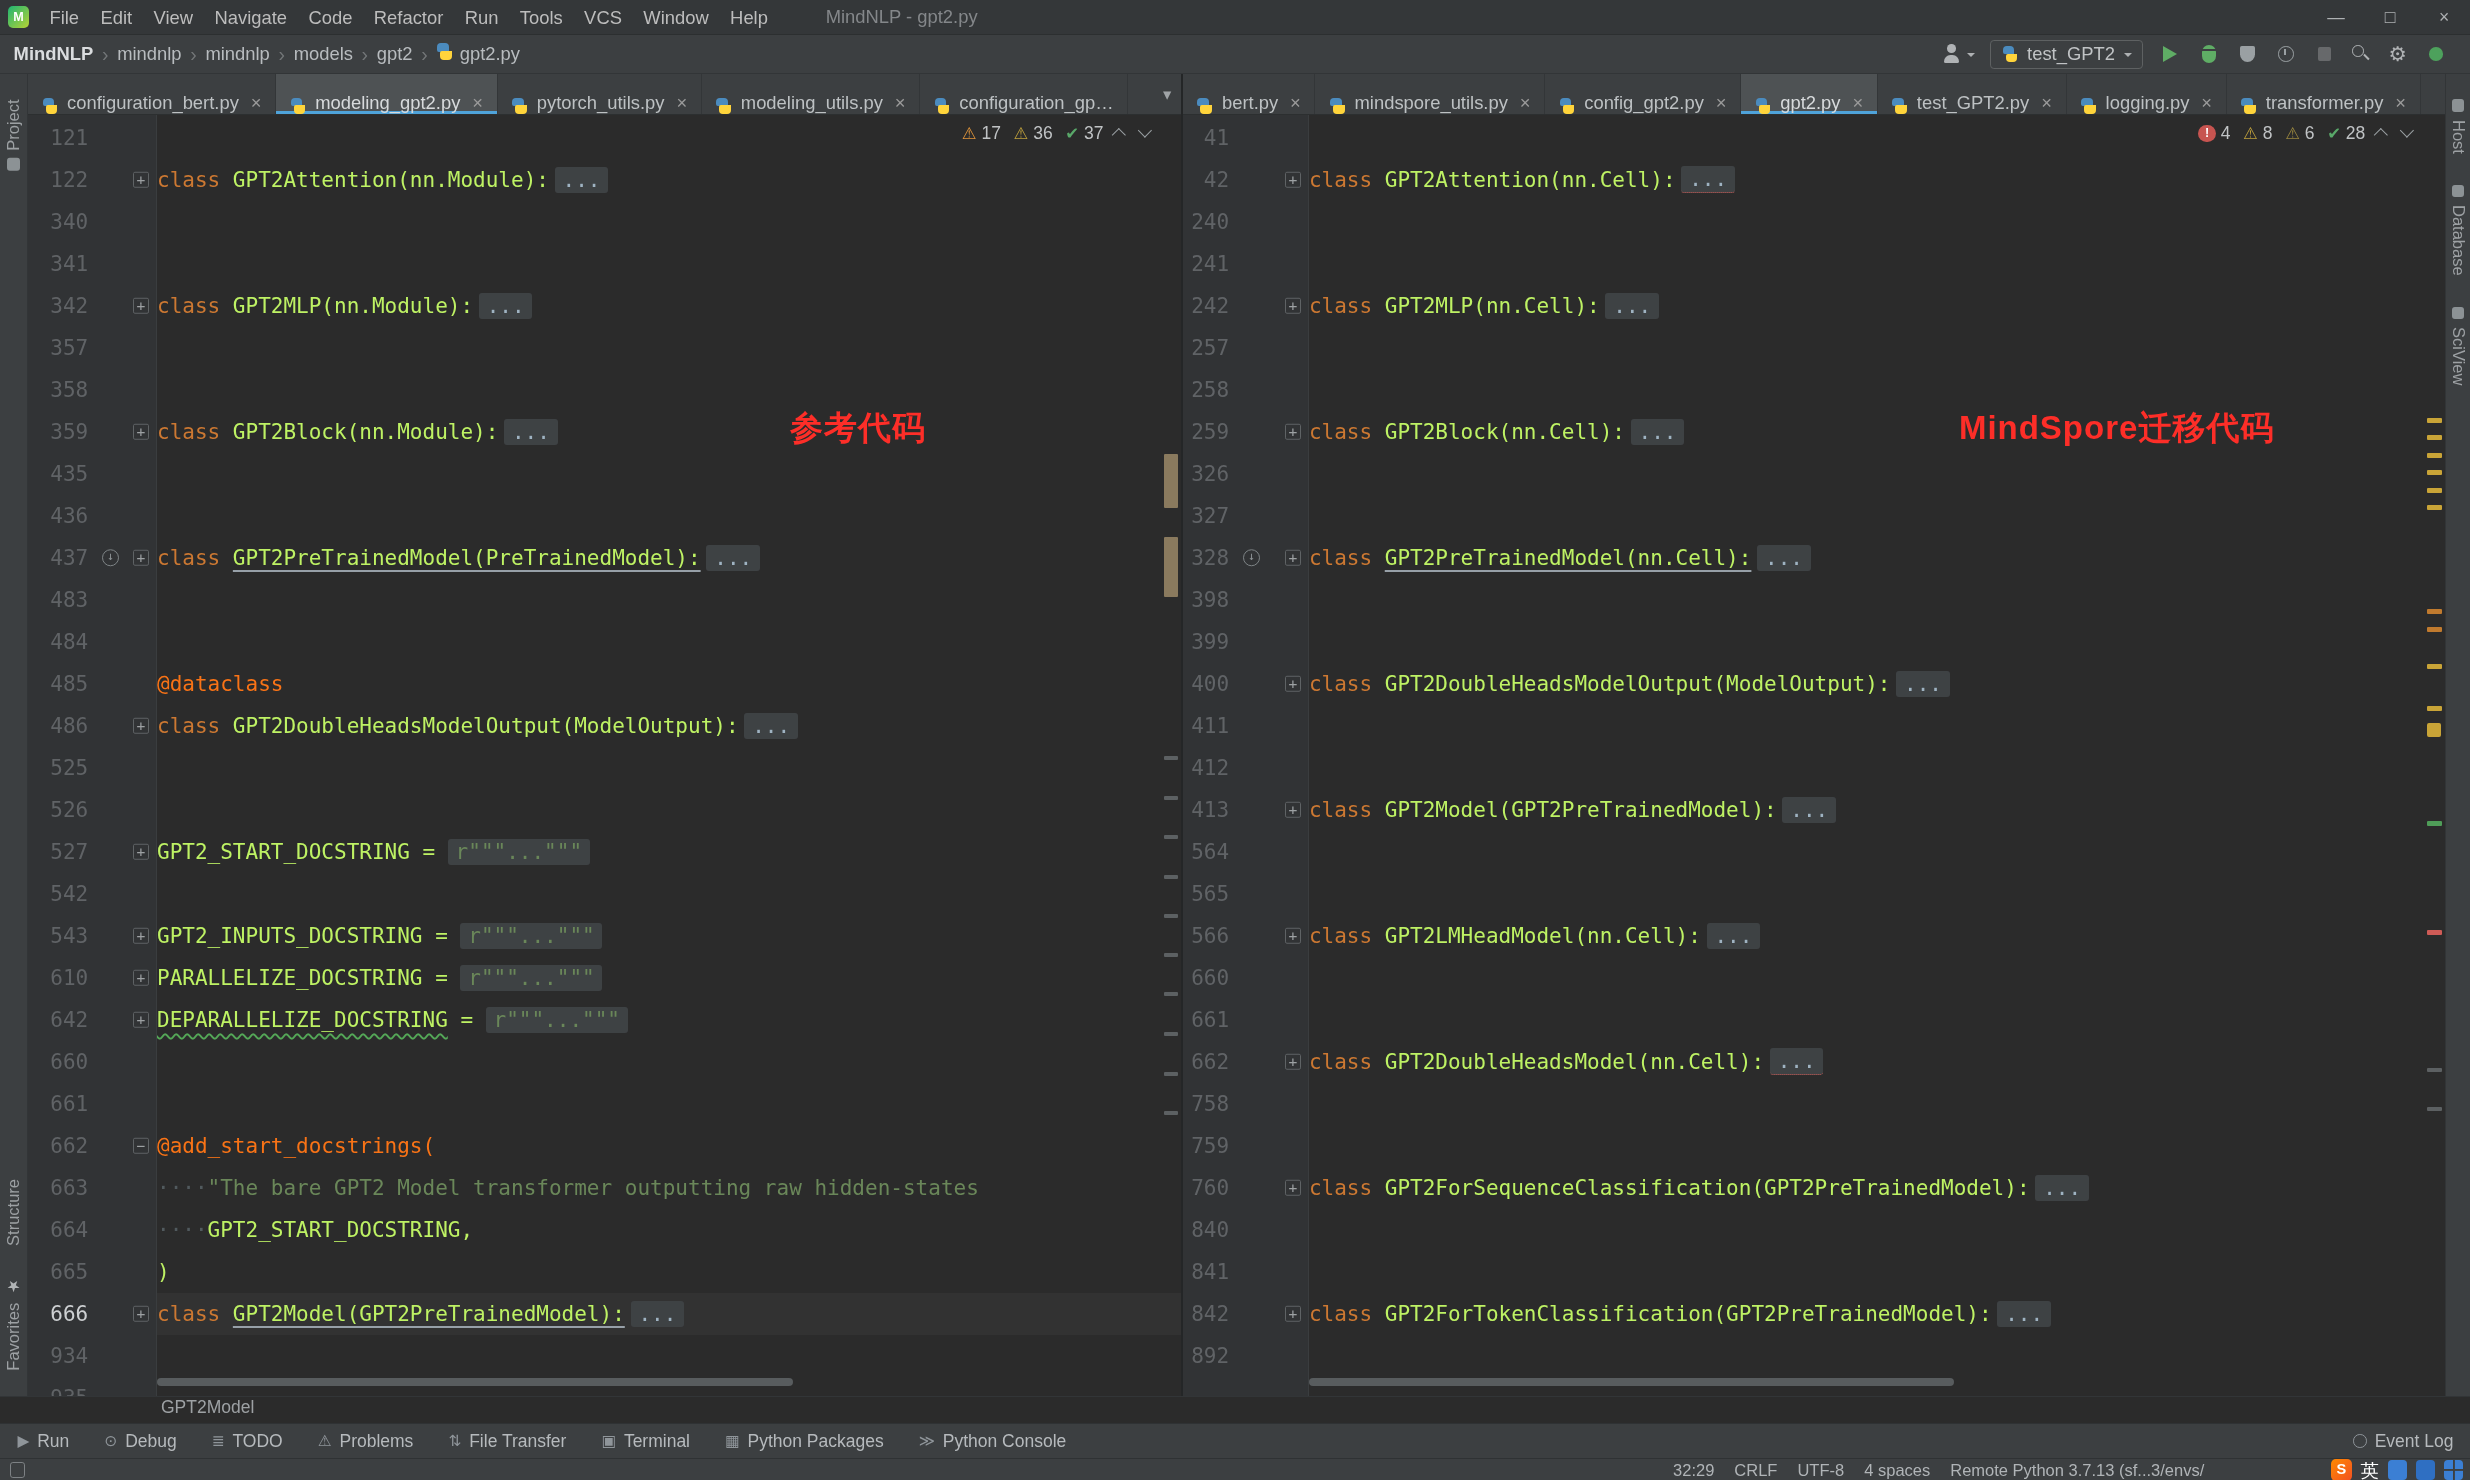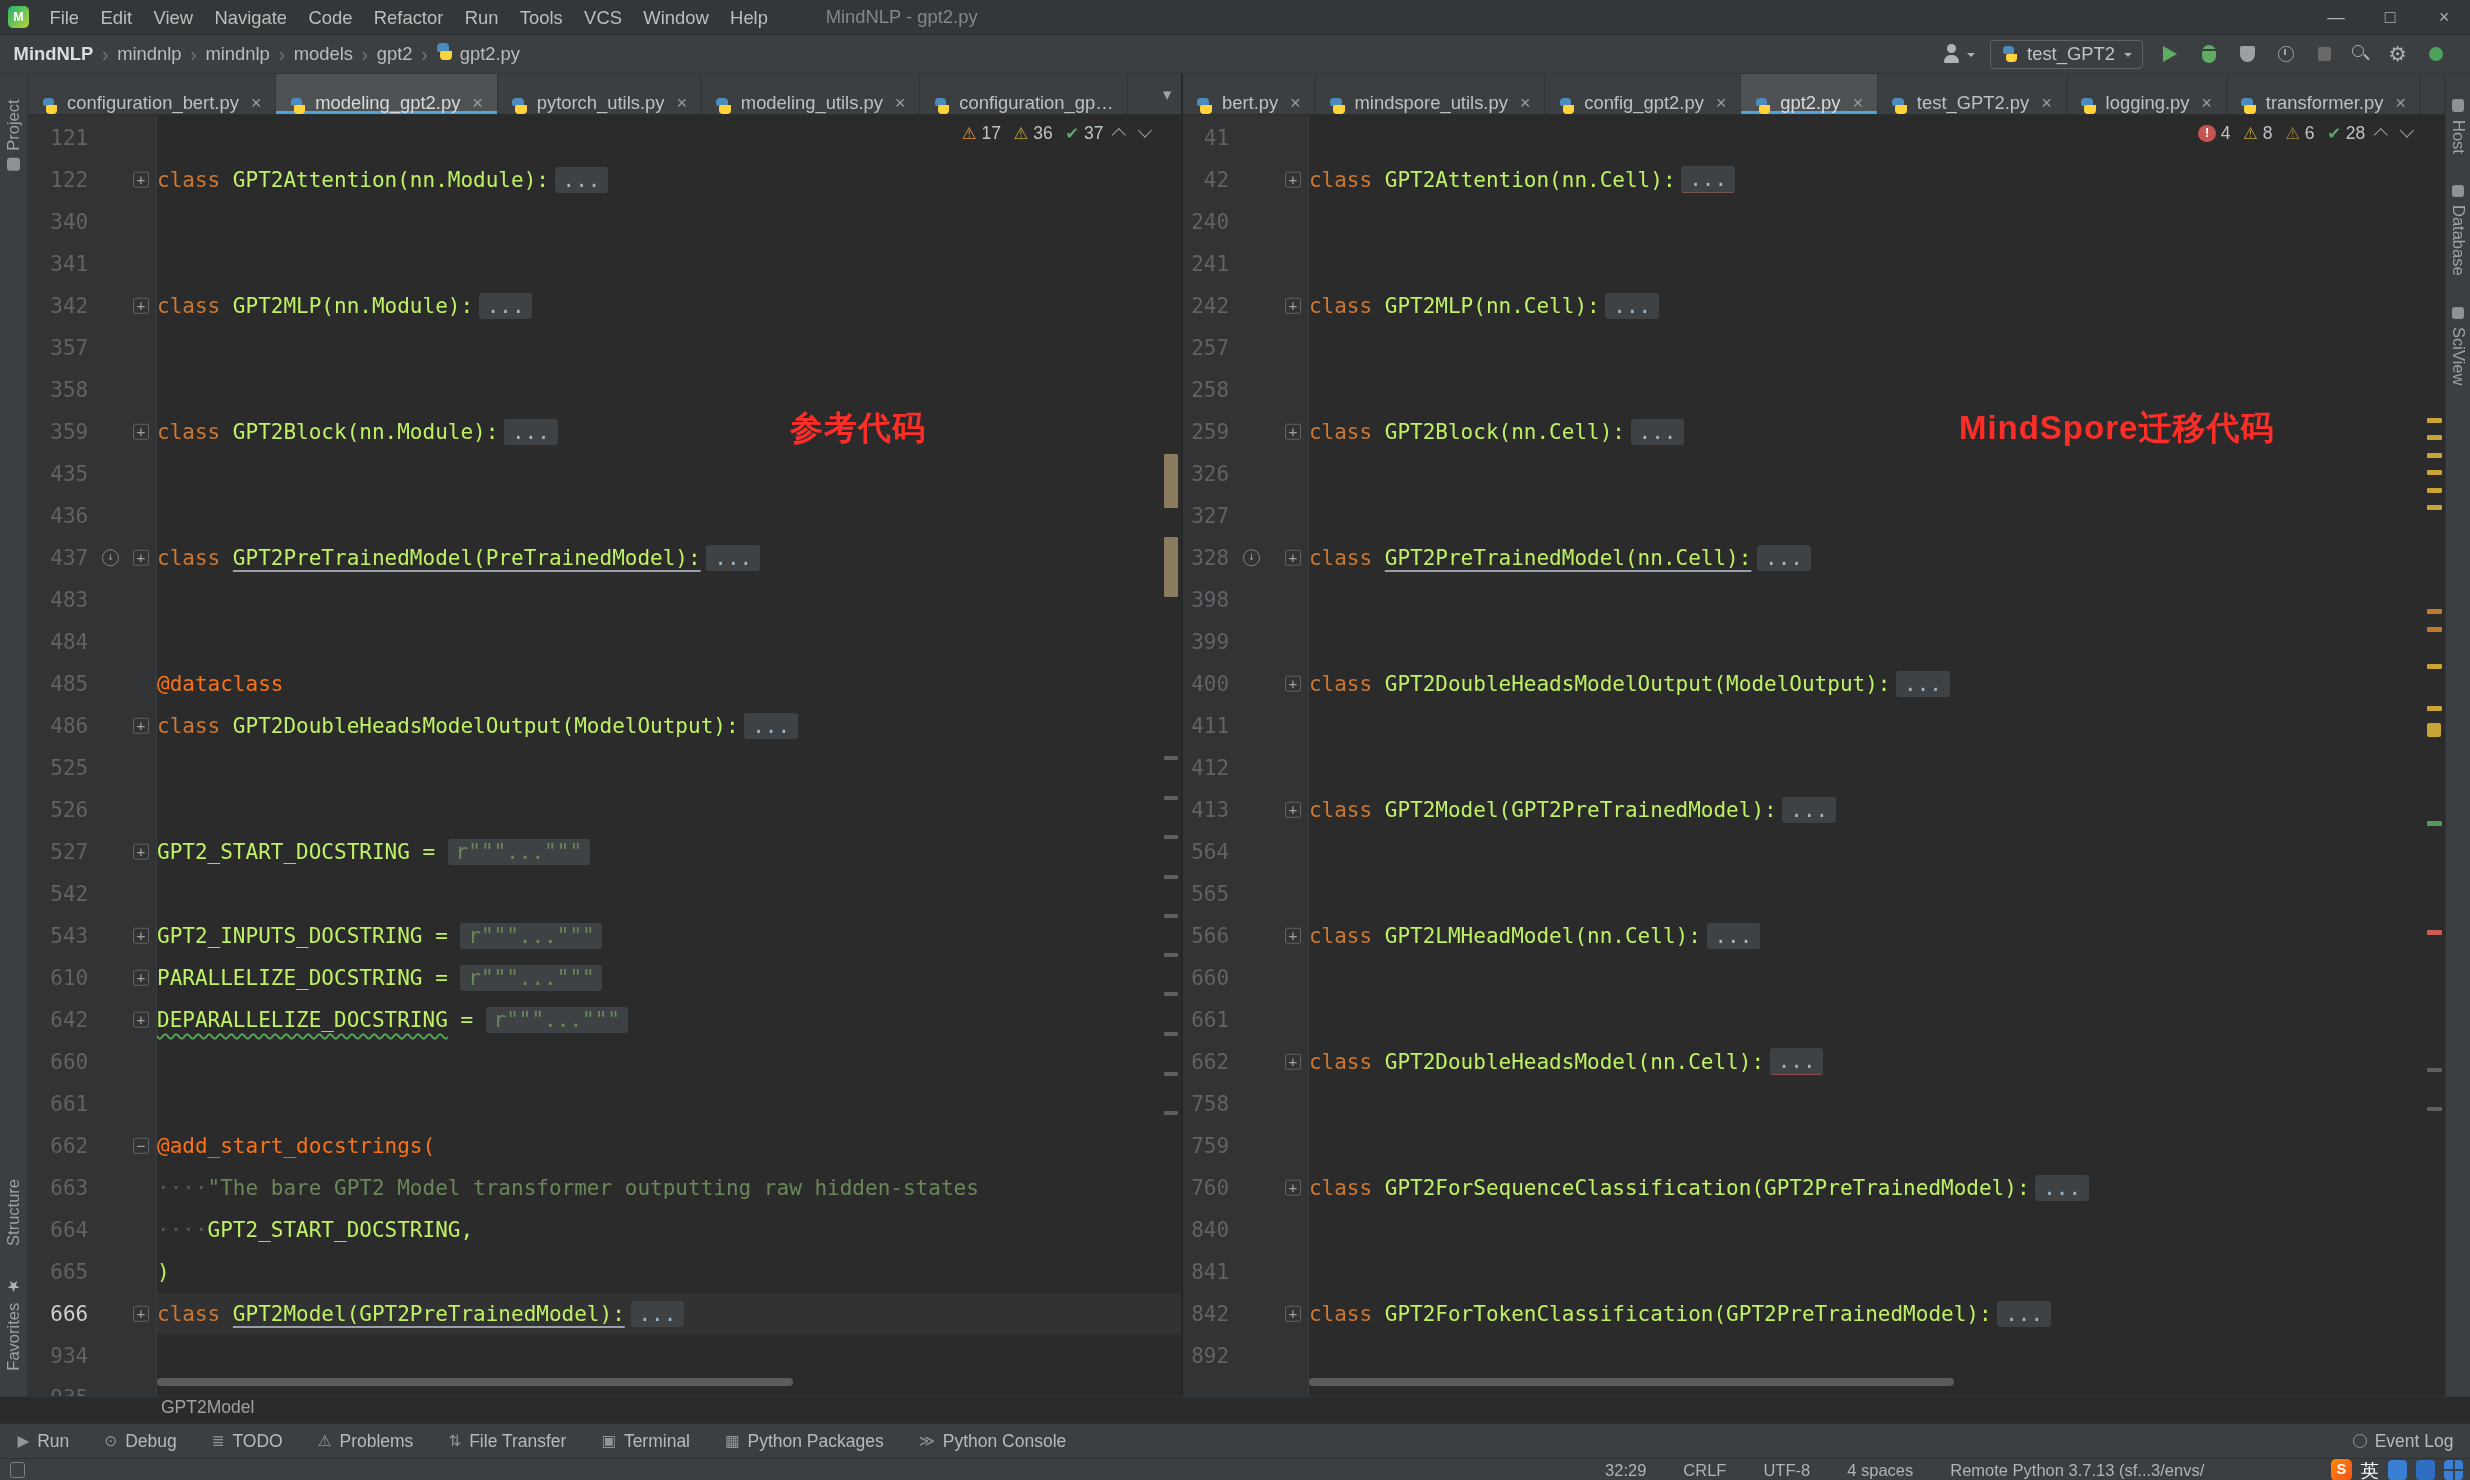--- a/index.html
+++ b/index.html
@@ -128,21 +128,21 @@
 
   
   .bcrumb-bar{height:27px;background:#2b2b2b;display:flex;align-items:flex-start;padding-left:161px;font-size:17.5px;color:#9da1a4;border-top:1px solid #323537}
   .toolbar{height:35px;background:#3c3f41;display:flex;align-items:center;padding:0 17.5px;gap:35px;font-size:17.5px;color:#b6babd;border-top:1px solid #2f3234}
   .tool{display:flex;align-items:center;gap:7.8px}
   .tool-glyph{color:#8f959a;font-size:15.5px}
   .eventlog{margin-left:auto;display:flex;align-items:center;gap:7.8px}
   .bell{width:13.6px;height:13.6px;border:1.9px solid #8f959a;border-radius:50%}
   .statusbar{height:23px;background:#3c3f41;border-top:1px solid #2f3234;display:flex;align-items:center;font-size:16.5px;color:#b0b4b7;padding:0 9.7px;position:relative}
   .twbtn{width:15.5px;height:15.5px;border:1.9px solid #7d8184;border-radius:2.9px;margin-right:11.6px}
-  .status-items{margin-left:auto;display:flex;gap:37px;margin-right:257px;white-space:nowrap}
+  .status-items{margin-left:auto;display:flex;gap:20px;margin-right:257px;white-space:nowrap}
   .ime{position:absolute;right:7.8px;display:flex;align-items:center;gap:8.7px}
   .sogou{width:21.3px;height:21.3px;background:linear-gradient(135deg,#ff8a00,#f25022);border-radius:4.9px;color:#fff;font-weight:bold;font-size:14.6px;text-align:center;line-height:21.3px}
   .ime-lang{color:#fff;font-size:18.4px}
   .ime-ic{width:19.4px;height:19.4px;border-radius:3.9px;background:#3b7fd4}
   .ime-ic.kb{background:#2f6fc2}
   .ime-ic.grid{background:
     linear-gradient(#3c3f41,#3c3f41) 50% 0/1.9px 100% no-repeat,
     linear-gradient(#3c3f41,#3c3f41) 0 50%/100% 1.9px no-repeat,#3b7fd4}
 </style>
 </head>

